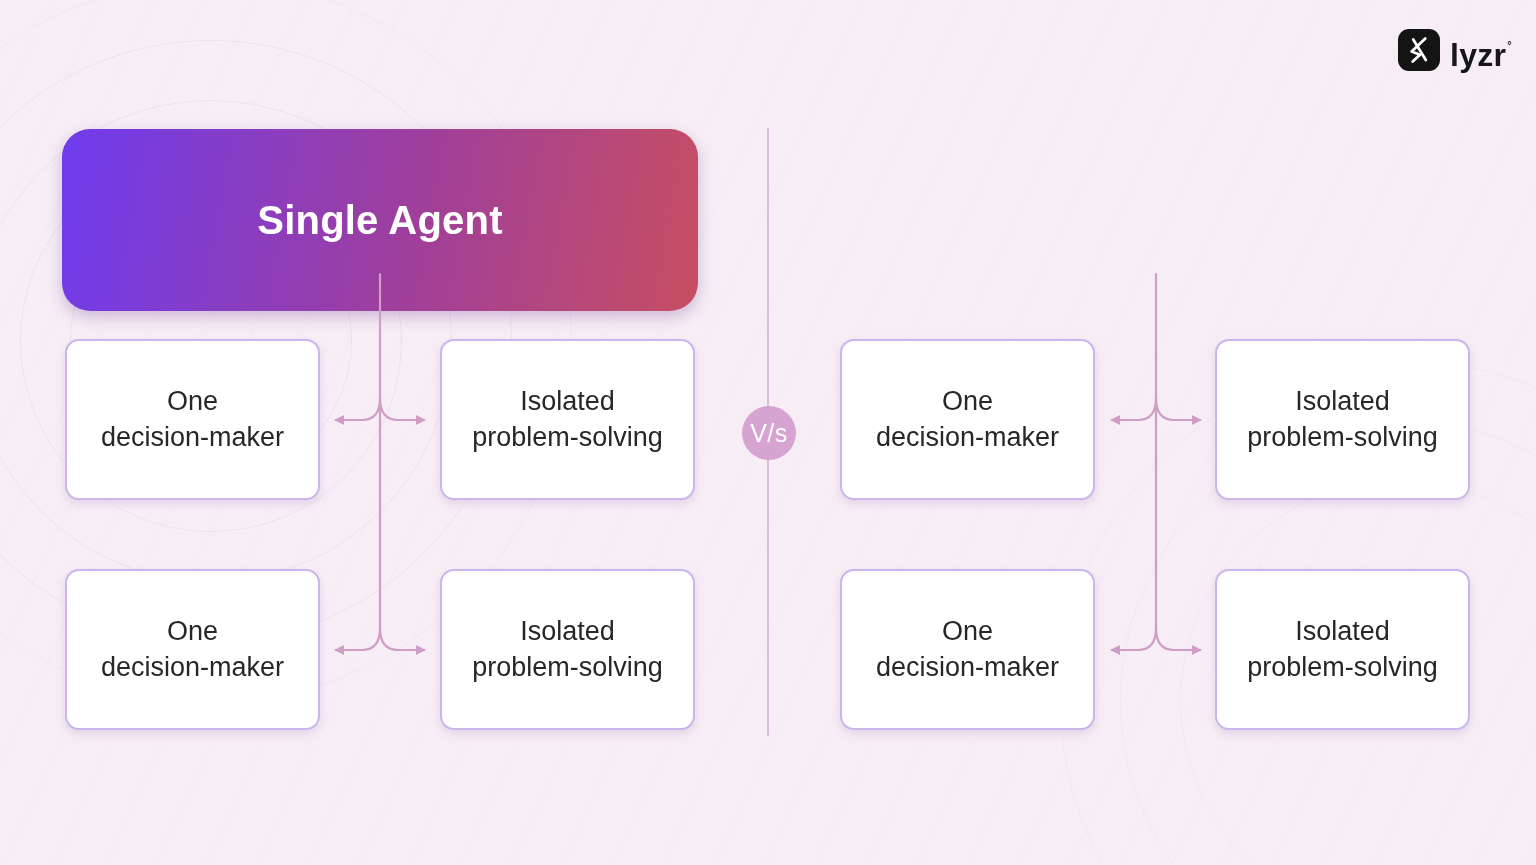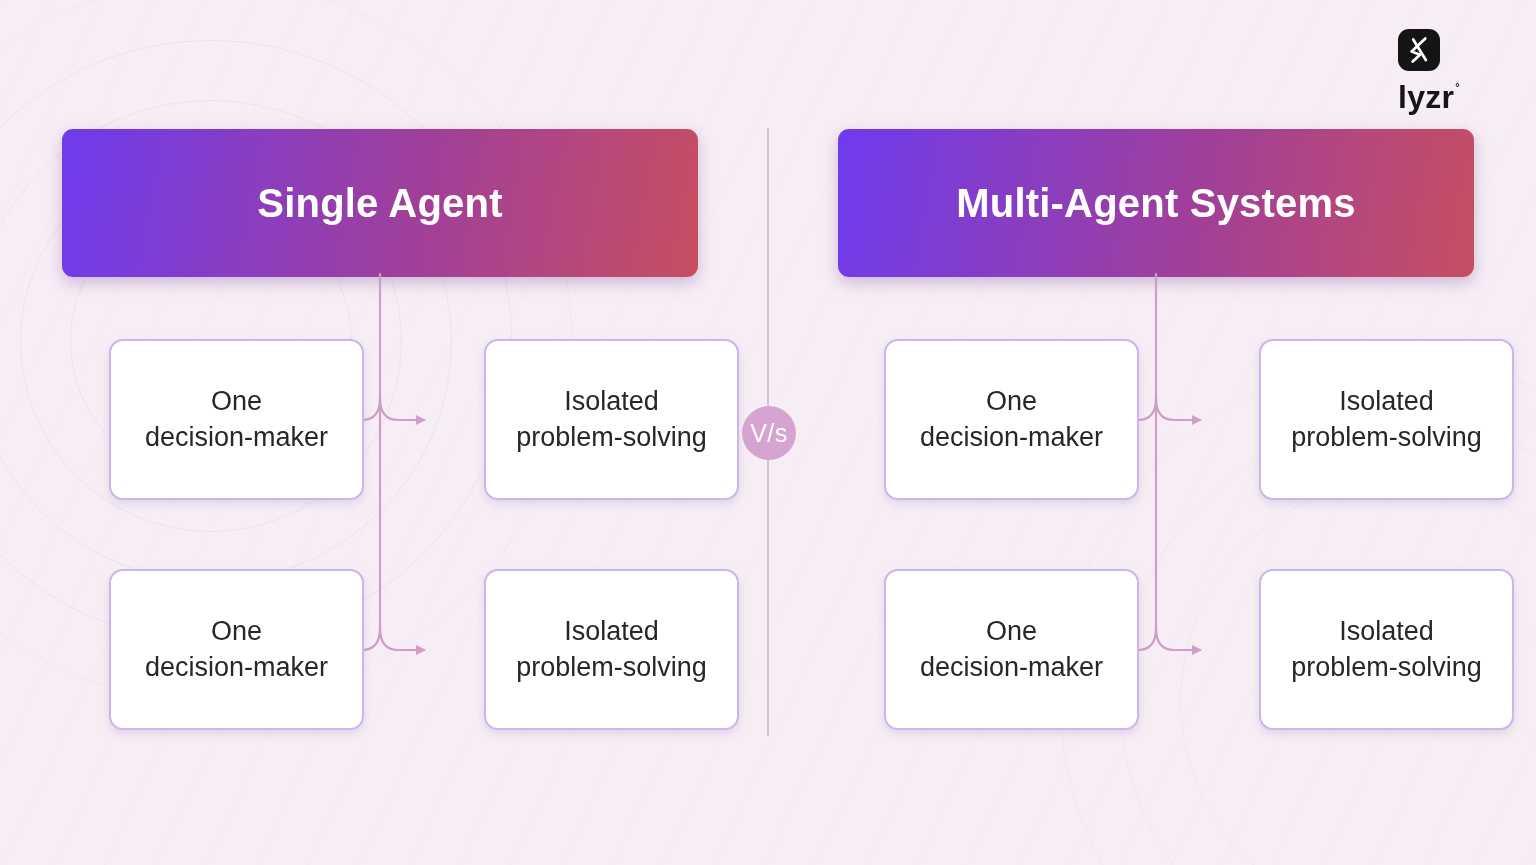--- a/index.html
+++ b/index.html
@@ -14,60 +14,60 @@
     background:
       repeating-linear-gradient(115deg, rgba(170,140,190,0.04) 0px, rgba(170,140,190,0.04) 1px, transparent 1px, transparent 46px),
       var(--page-bg,#f7eef5);
   }
   
   .arc{position:absolute;border:1px solid rgba(150,130,170,0.12);border-radius:50%;pointer-events:none;}
   .arc.lighter{border-color:rgba(150,130,170,0.07);}
 
   
   .header-box{
-    position:absolute;top:129px;width:636px;height:148px;border-radius:11px;
+    position:absolute;top:129px;width:636px;height:182px;border-radius:28px;
     display:flex;align-items:center;justify-content:center;
     background:linear-gradient(100deg, var(--header-gradient-start,#6e3bee) 0%, var(--header-gradient-mid,#9f3f9b) 55%, var(--header-gradient-end,#c74e61) 100%);
     box-shadow:0 6px 16px rgba(109,59,150,0.30);
     color:var(--header-text,#fff);
     font-size:40px;font-weight:700;letter-spacing:0.2px;
   }
   .header-left{left:62px;}
   .header-right{left:838px;}
 
   
   .card{
     position:absolute;width:255px;height:161px;box-sizing:border-box;
     background:var(--card-bg,#fff);
     border:2px solid var(--card-border,#c9b6ec);
     border-radius:14px;
     box-shadow:0 4px 9px rgba(190,150,205,0.30);
     display:flex;flex-direction:column;align-items:center;justify-content:center;
     color:var(--card-text,#272727);
-    font-size:27px;font-weight:500;line-height:1.33;text-align:center;margin-left:44px;
+    font-size:27px;font-weight:500;line-height:1.33;text-align:center;
   }
   .card span{display:block;}
 
   
   .connector{position:absolute;top:274px;width:120px;height:390px;overflow:visible;}
   .connector path{stroke:var(--connector-color,#cf9dc5);stroke-width:2.2;fill:none;stroke-linecap:round;}
   .connector .arrowhead{fill:var(--connector-color,#cf9dc5);stroke:none;}
 
   
   .divider{position:absolute;left:767px;top:128px;width:2px;height:608px;background:var(--divider-color,#d9bfd7);}
   .vs-badge{
     position:absolute;left:742px;top:406px;width:54px;height:54px;border-radius:50%;
     background:var(--vs-bg,#d6a4d0);
     color:var(--vs-text,#fff);
     display:flex;align-items:center;justify-content:center;
     font-size:25px;font-weight:500;letter-spacing:0.5px;
   }
 
   
-  .logo{position:absolute;left:1398px;top:29px;display:flex;align-items:flex-start;gap:10px;flex-direction:column;}
+  .logo{position:absolute;left:1398px;top:29px;display:flex;align-items:flex-end;gap:10px;}
   .logo-icon{
     width:42px;height:42px;border-radius:11px;background:var(--logo-bg,#141414);
     display:flex;align-items:center;justify-content:center;
   }
   .logo-word{
     color:var(--logo-text,#161616);font-size:32px;font-weight:600;letter-spacing:0.3px;line-height:1;
     display:flex;align-items:flex-start;
   }
   .logo-word sup{font-size:11px;line-height:1;margin-top:1px;margin-left:1px;}
 </style>
@@ -88,23 +88,20 @@
 
   <div class="divider"></div>
   <div class="vs-badge">
     <span>V/s</span>
   </div>
 
   <div class="header-box header-left">
     <span>Single Agent</span>
   </div>
 
-  <div class="header-box header-right">
-    <span>Multi-Agent Systems</span>
-  </div>
 
   <svg class="connector" style="left:320px;" viewBox="0 0 120 390">
     <defs>
       <marker id="ahL" markerWidth="10" markerHeight="10" refX="8" refY="5" orient="auto" markerUnits="userSpaceOnUse">
         <path class="arrowhead" d="M0 0 L10 5 L0 10 Z"></path>
       </marker>
     </defs>
     <path d="M60 0 V356"></path>
     <path d="M60 124 C60 140 53 146 42 146 H16" marker-end="url(#ahL)"></path>
     <path d="M60 124 C60 140 67 146 78 146 H104" marker-end="url(#ahL)"></path>

